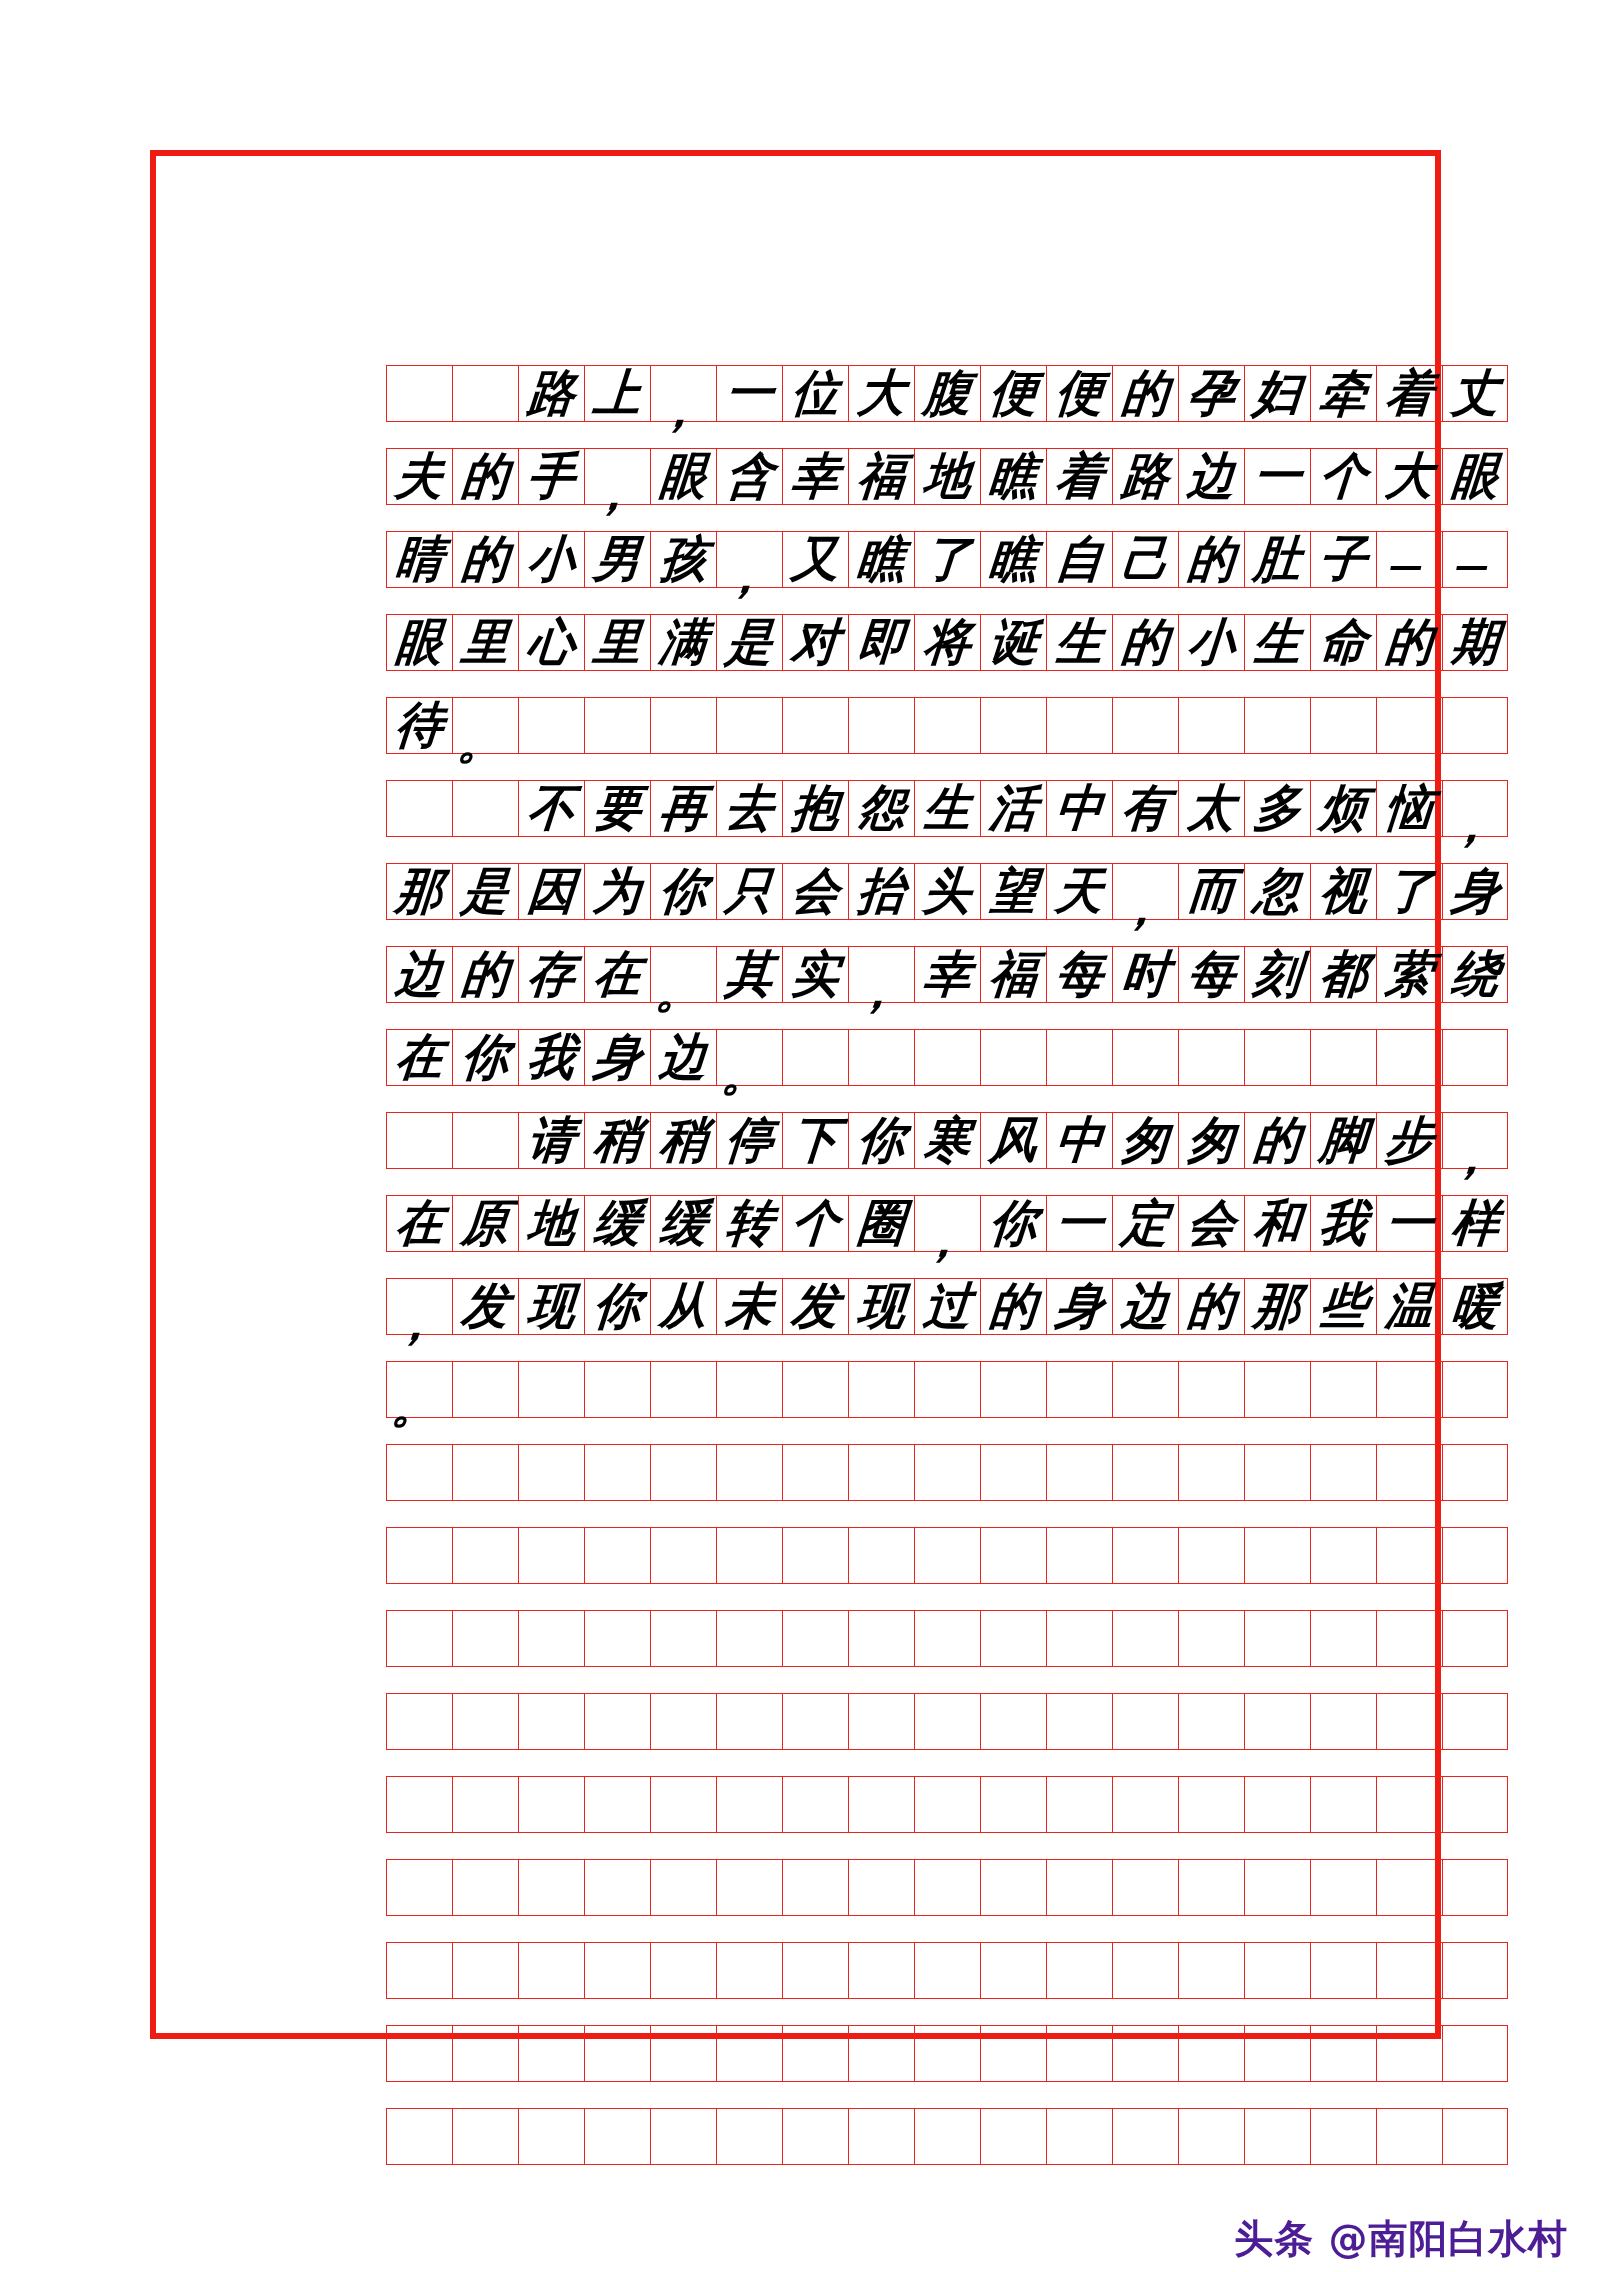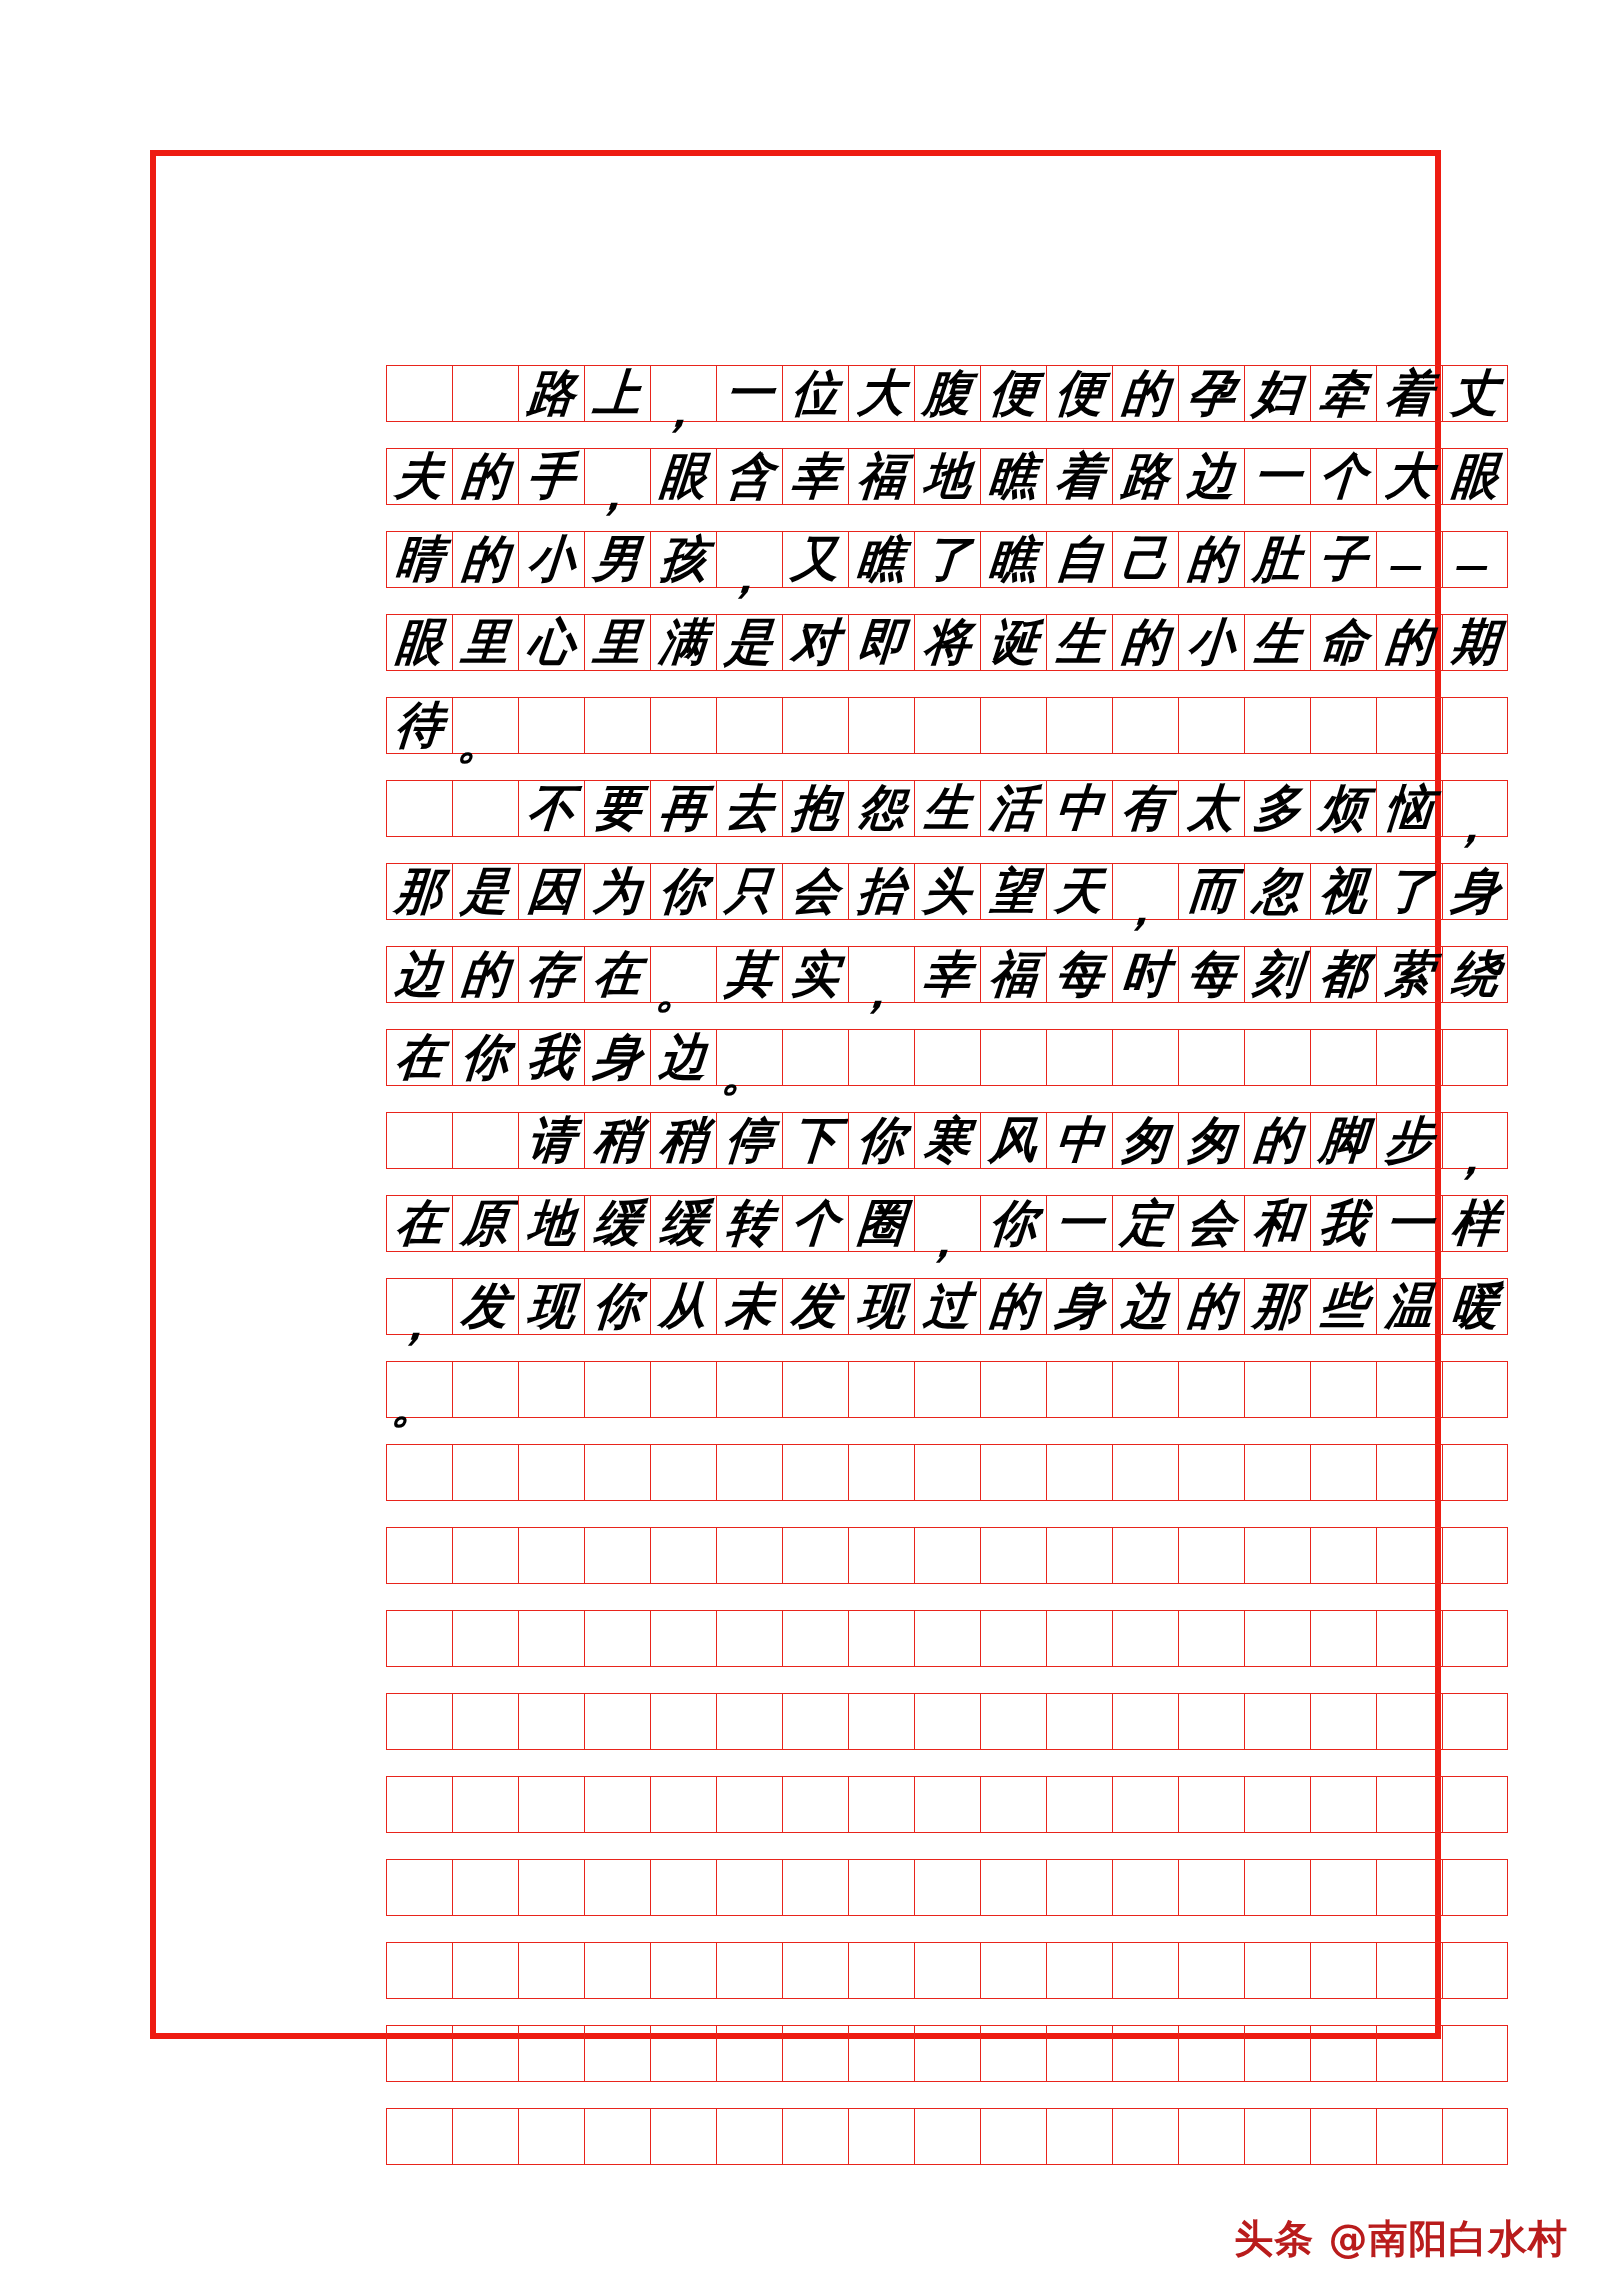--- a/index.html
+++ b/index.html
@@ -84,21 +84,21 @@
   }
 
   
   #watermark{
     position:absolute;
     right:55px;
     bottom:28px;
     font-family:"DejaVu Sans", sans-serif;
     font-size:39px;
     font-weight:700;
-    color:#b91c1c;
+    color:#4c1d95;
     letter-spacing:0.9px;
     white-space:nowrap;
   }
 </style>
 </head>
 <body>
 
 <div id="page-frame">
   <div id="grid">
       <div class="grid-row">

